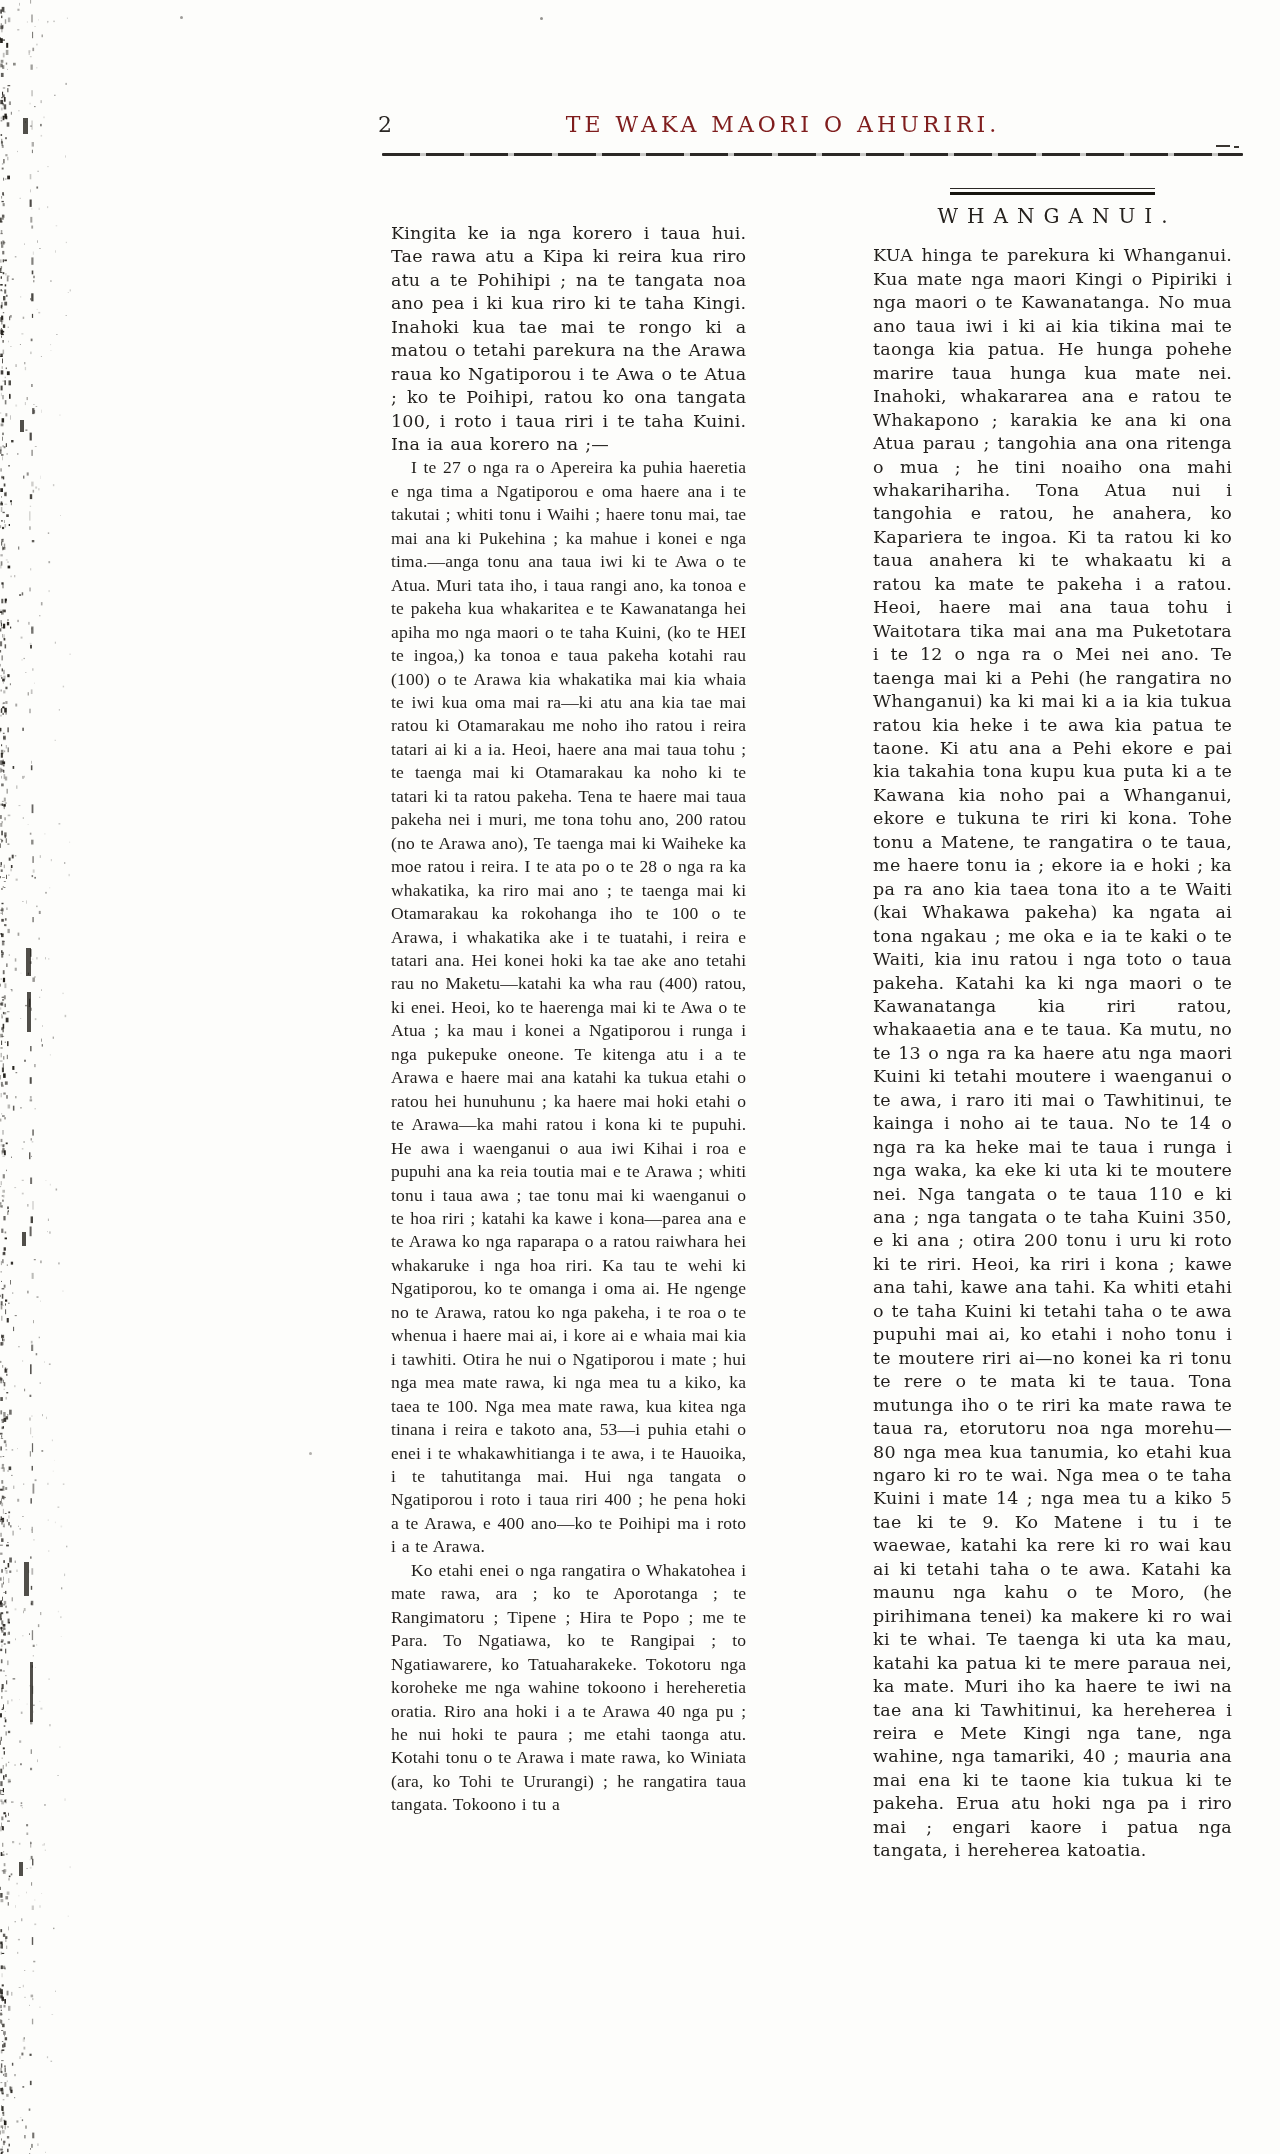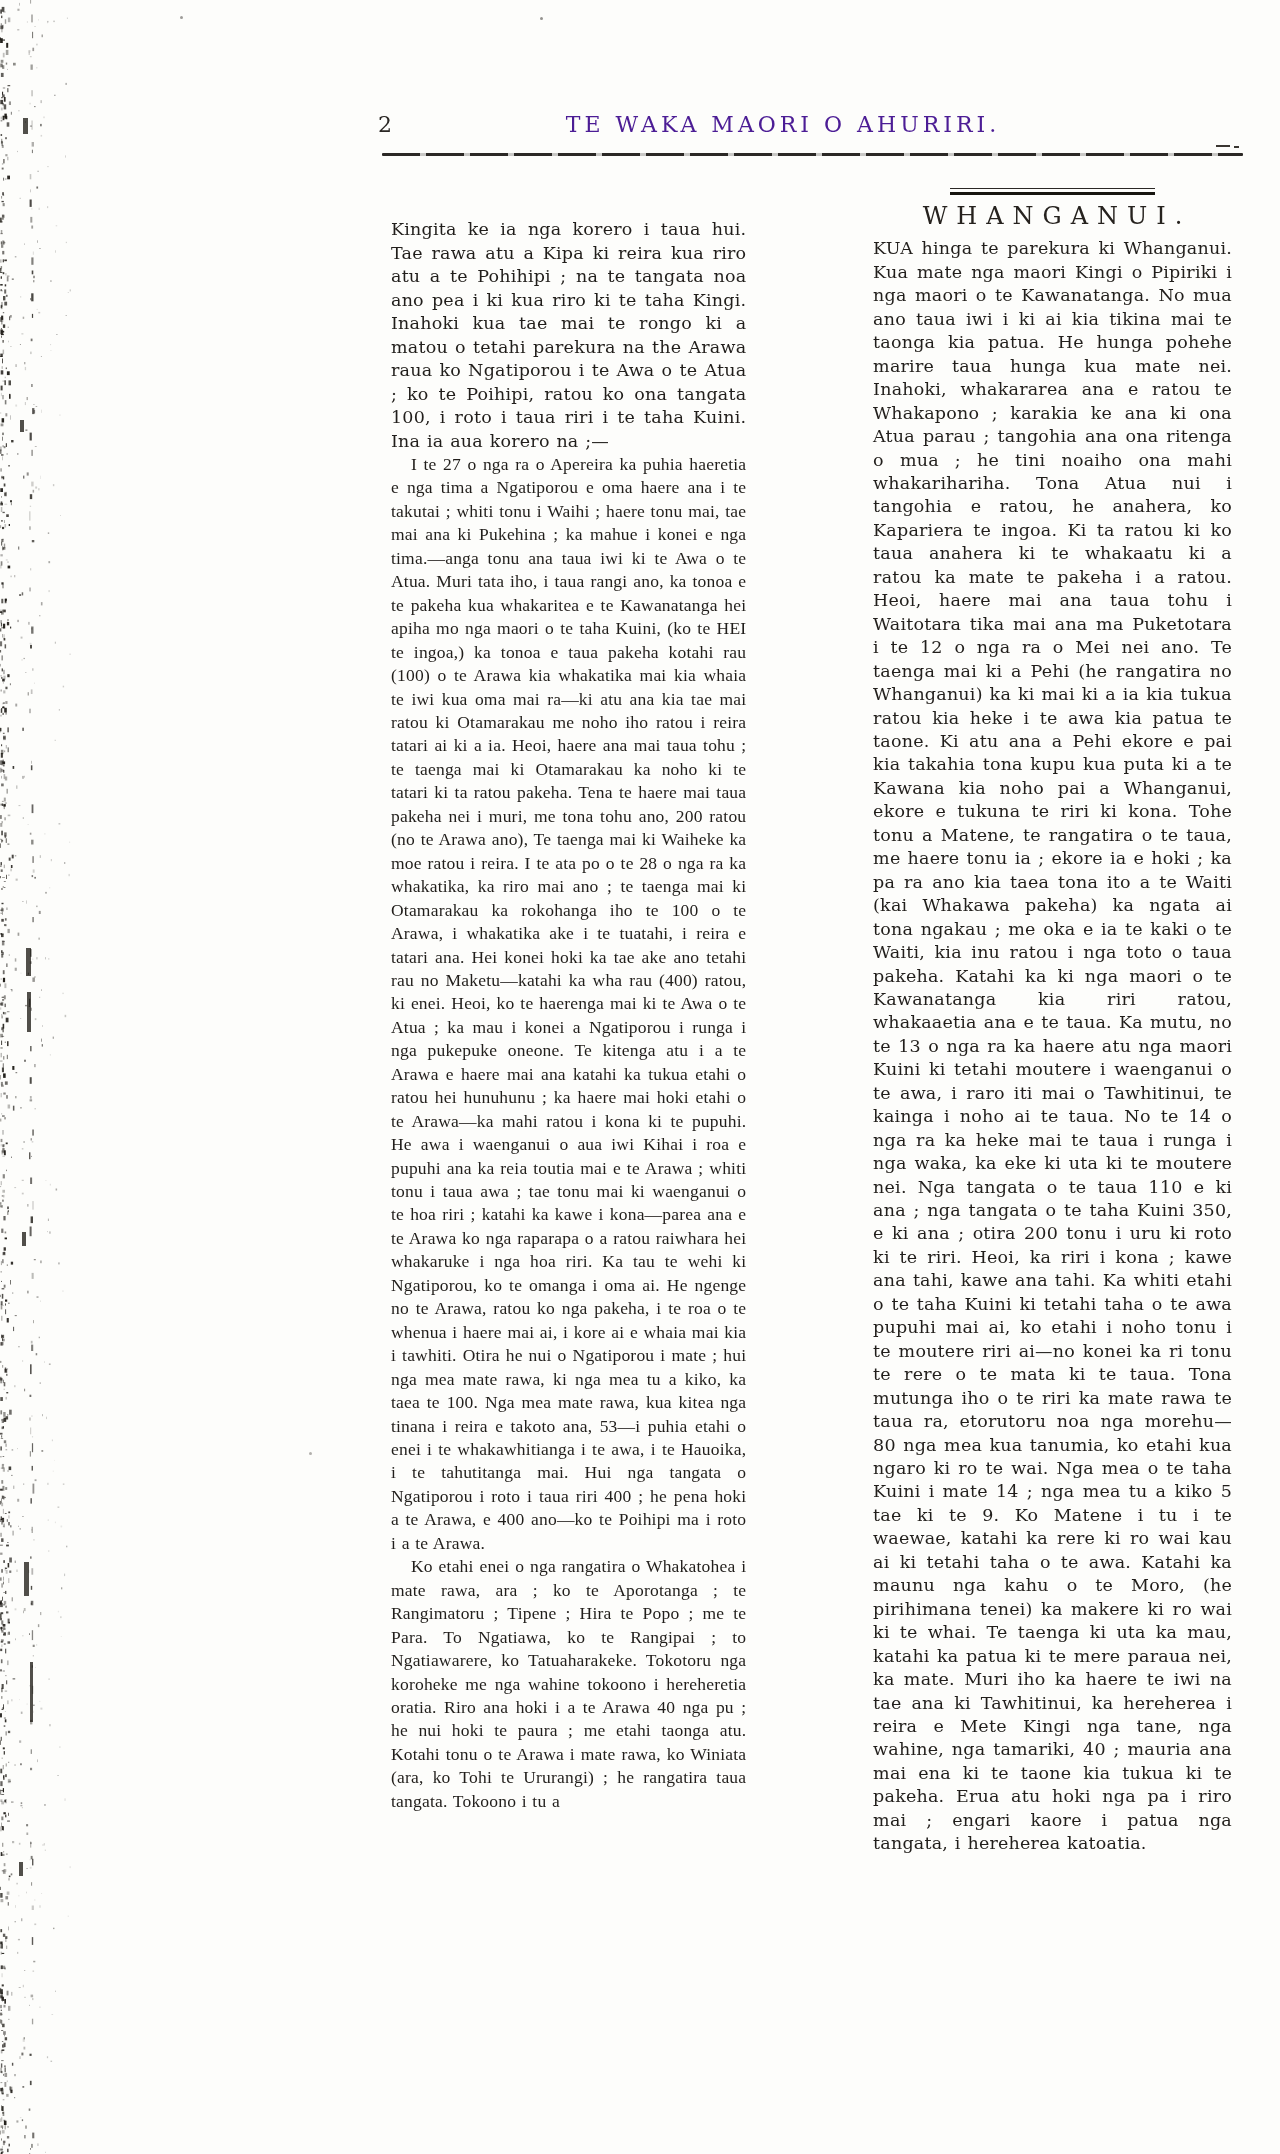--- a/index.html
+++ b/index.html
@@ -12,21 +12,21 @@
     font-family:"DejaVu Serif","Liberation Serif",serif;
     color:#211e1b;
   }
   .edge-noise{position:absolute;left:0;top:0;width:110px;height:2154px;pointer-events:none;}
   .pagenum{
     position:absolute;left:378px;top:112px;
     font-size:22px;color:#2a2724;
   }
   .masthead{
     position:absolute;left:783px;top:112px;transform:translateX(-50%);
-    font-size:22px;letter-spacing:4px;white-space:nowrap;color:#4c1d95;
+    font-size:22px;letter-spacing:4px;white-space:nowrap;color:#7f1d1d;
   }
   .masthead-rule{
     position:absolute;left:382px;top:153px;width:861px;height:3px;
     background:
       repeating-linear-gradient(90deg,#2b2825 0 38px,rgba(43,40,37,.25) 38px 44px);
     border-radius:1px;
   }
   .dash-artifact{
     position:absolute;left:1216px;top:145px;width:14px;height:2px;background:#3a3631;
   }
@@ -50,22 +50,22 @@
     background:repeating-linear-gradient(180deg,#2f2c28 0 26px,#6b6660 26px 30px);
   }
   .col p{margin:0;}
   .col p.indent{text-indent:20px;font-family:Liberation Serif, serif;}
   .section-rule{
     width:205px;height:3px;margin:12px auto 10px auto;
     border-top:1px solid #2b2825;
     border-bottom:3px solid #17150f;
   }
   .article-heading{
-    margin:0 0 9px 0;
-    font-size:24px;font-weight:normal;
+    margin:0 0 16px 0;
+    font-size:20px;font-weight:normal;
     text-align:center;letter-spacing:9px;text-indent:9px;
     white-space:nowrap;color:#26221e;
   }
   .speck{position:absolute;width:3px;height:3px;background:#403c37;border-radius:50%;opacity:.55;}
 </style>
 </head>
 <body>
 
 <div class="sheet">
 

